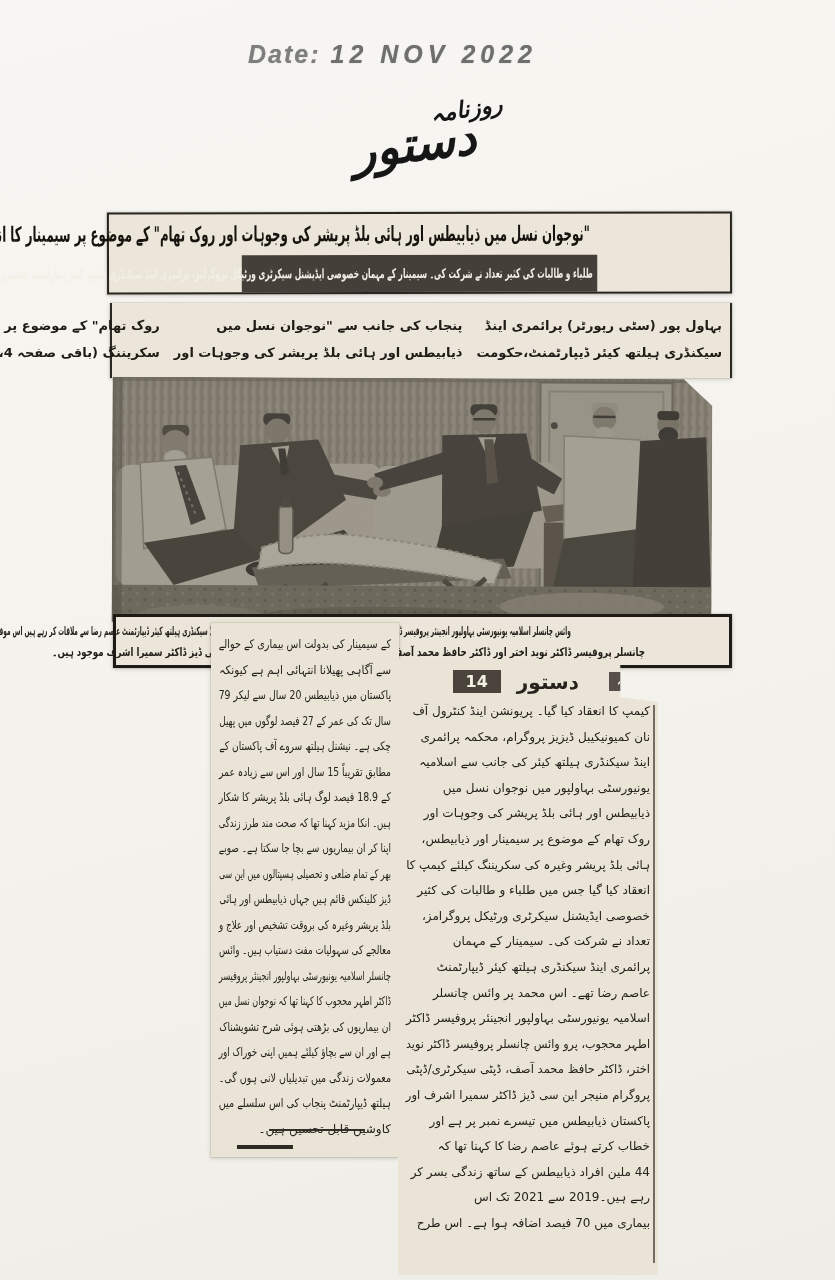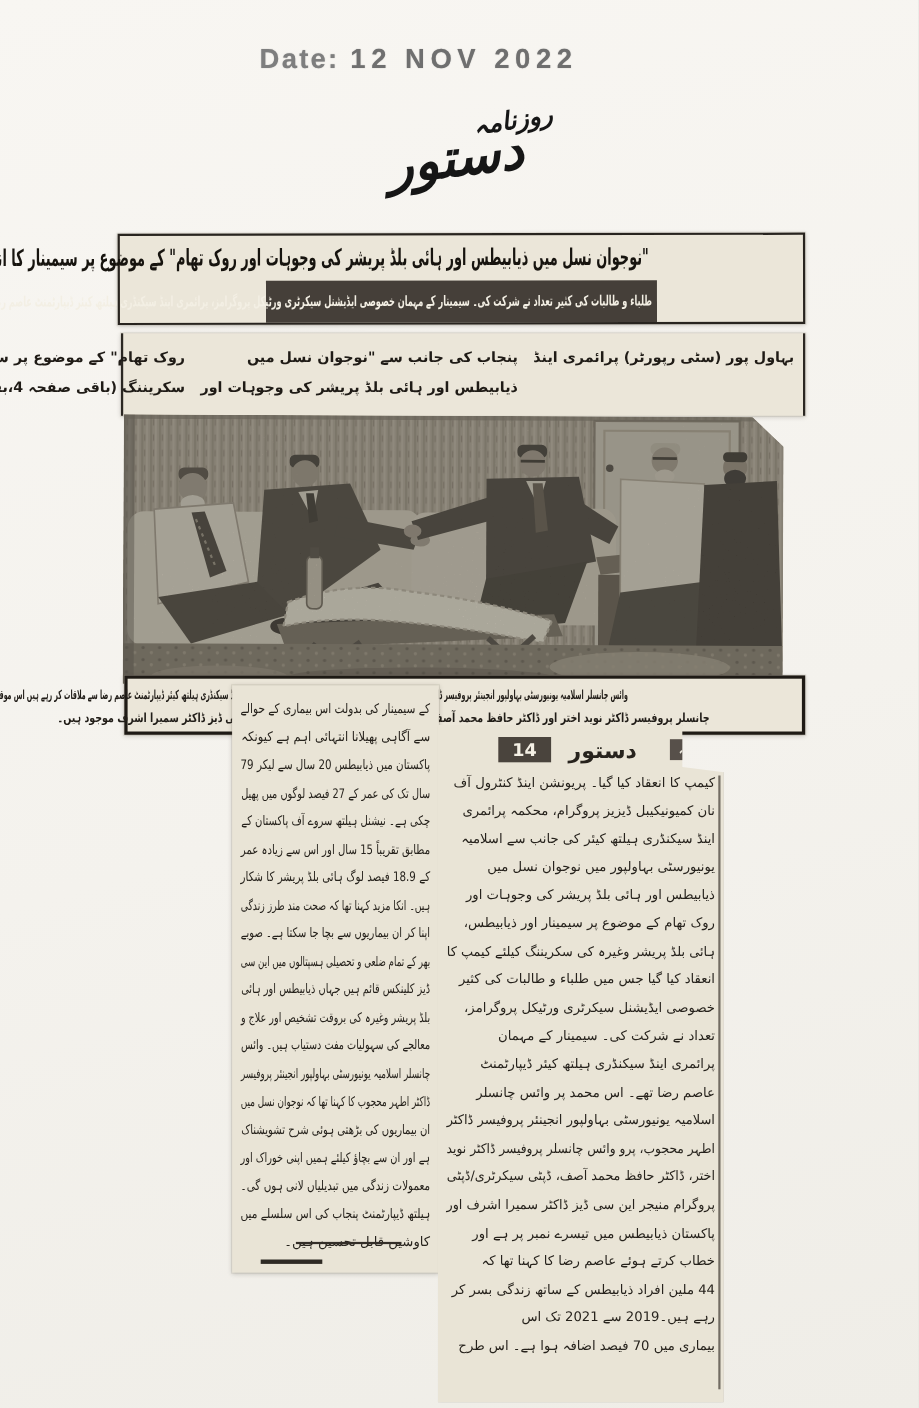--- a/index.html
+++ b/index.html
@@ -4,23 +4,23 @@
 <style>
   * { margin:0; padding:0; box-sizing:border-box; }
   html,body { background:#e9e7e2; }
   .page {
     position:relative; width:835px; height:1280px; margin:0 auto; overflow:hidden;
     background:linear-gradient(165deg,#f8f6f2 0%, #f4f2ed 55%, #efede7 100%);
     font-family:"DejaVu Sans", sans-serif; color:#221e19;
   }
   
   .stamp {
-    position:absolute; left:236px; top:40px; color:#7e7e7e;
+    position:absolute; left:248px; top:40px; color:#7e7e7e;
     font-family:"Liberation Sans", sans-serif; font-weight:bold; font-size:25px;
-    letter-spacing:2px; white-space:nowrap; text-shadow:0 0 1px rgba(110,110,110,.55);
+    letter-spacing:2px; white-space:nowrap; text-shadow:0 0 1px rgba(110,110,110,.55);font-style:italic;
   }
   .stamp .val { letter-spacing:5px; margin-left:10px; color:#6f6f6f; }
   
   .hw { position:absolute; color:#161616; direction:rtl; font-style:italic; }
   .hw-small { left:430px; top:96px; font-size:23px; font-weight:bold; transform:rotate(-9deg); }
   .hw-big { left:352px; top:116px; font-size:48px; font-weight:bold; transform:rotate(-7deg); letter-spacing:1px; }
   
   .clip { position:absolute; background:#ebe6d9; box-shadow:0 1px 4px rgba(60,55,45,.25), 0 0 0 1px rgba(120,112,98,.12); }
   .fit, .fitc { display:block; white-space:nowrap; }
   
@@ -66,20 +66,21 @@
   <div class="hw hw-big">دستور</div>
 
   <div class="clip headline-clip">
     <div class="headline fitc" style="transform-origin: 50% 50%; transform: scaleX(0.559459);">"نوجوان نسل میں ذیابیطس اور ہائی بلڈ پریشر کی وجوہات اور روک تھام" کے موضوع پر سیمینار کا انعقاد</div>
     <div class="subheadline fitc" style="transform-origin: 50% 50%; transform: scaleX(0.57235);">طلباء و طالبات کی کثیر تعداد نے شرکت کی۔ سیمینار کے مہمان خصوصی ایڈیشنل سیکرٹری ورٹیکل پروگرامز، پرائمری اینڈ سیکنڈری ہیلتھ کیئر ڈیپارٹمنٹ عاصم رضا تھے</div>
   </div>
 
   <div class="clip byline-clip">
     <div class="byline-col">
       <div class="fit">بہاول پور (سٹی رپورٹر)  پرائمری اینڈ</div>
+      <div class="fit">سیکنڈری ہیلتھ کیئر ڈیپارٹمنٹ،حکومت</div>
     </div>
     <div class="byline-col">
       <div class="fit">پنجاب کی جانب سے "نوجوان نسل میں</div>
       <div class="fit">ذیابیطس اور ہائی بلڈ پریشر کی وجوہات اور</div>
     </div>
     <div class="byline-col">
       <div class="fit">روک تھام" کے موضوع پر  سیمینار اور</div>
       <div class="fit">سکریننگ (باقی صفحہ 4،بقیہ نمبر(14)</div>
     </div>
   </div>

